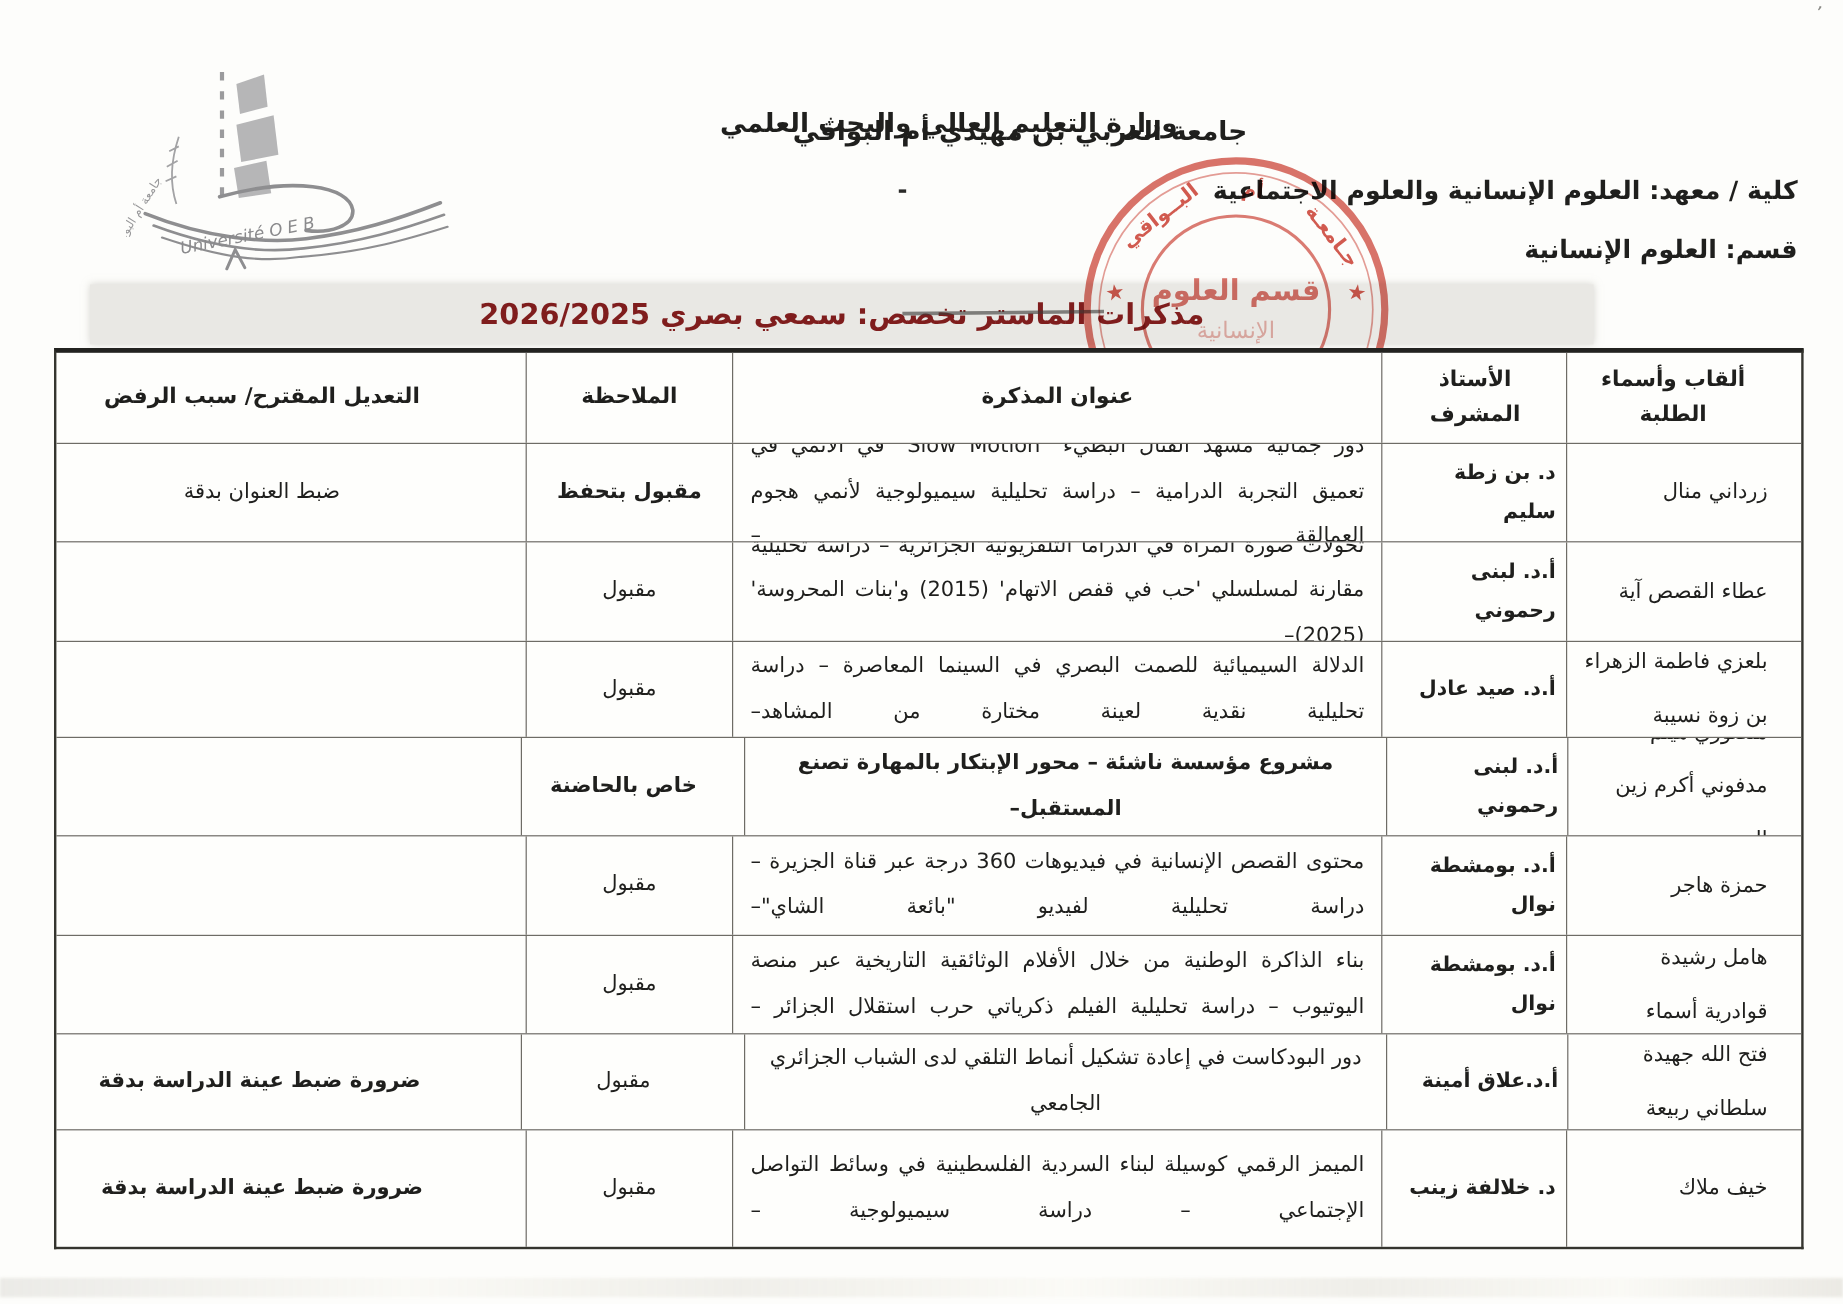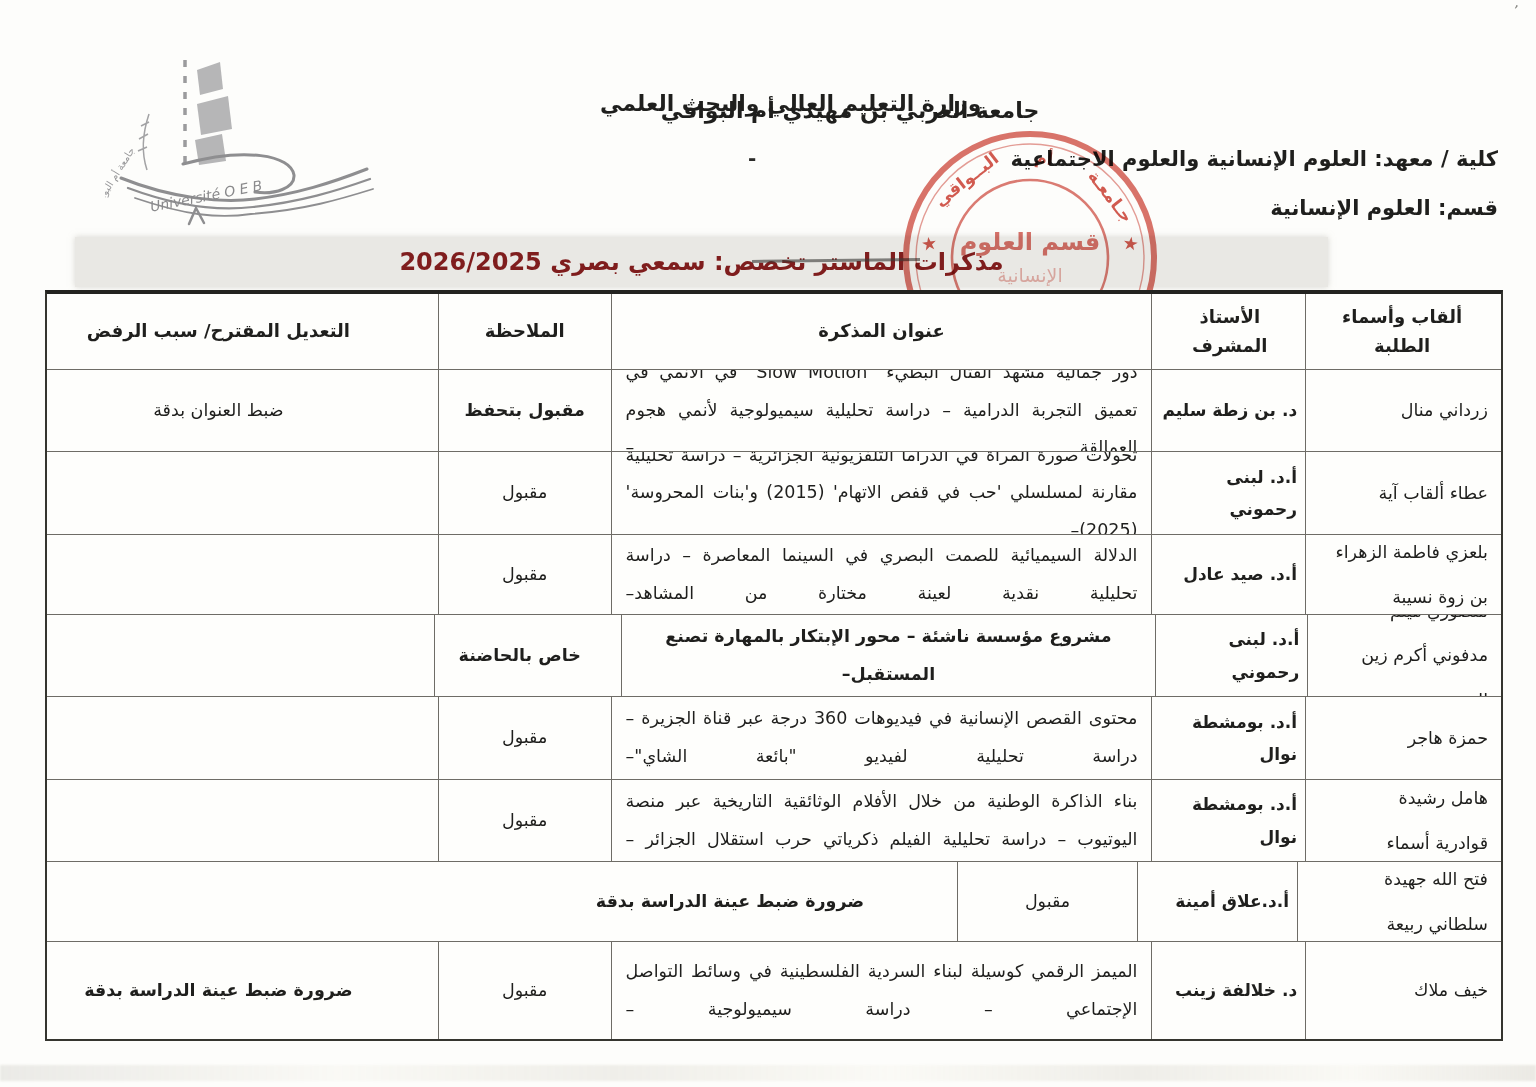--- a/index.html
+++ b/index.html
@@ -50,21 +50,21 @@
   #tbody .t-row:nth-child(5){height:83px}
   #tbody .t-row:nth-child(6){height:82px}
   #tbody .t-row:nth-child(7){height:80px}
   #tbody .t-row:nth-child(8){height:98px}
   .c{
     box-sizing:border-box;border-left:1px solid #6e6c66;
     display:flex;align-items:center;padding:4px 10px;
     font-size:17.5px;line-height:1.9;overflow:hidden;
   }
   .c:last-child{border-left:none;}
-  .c-students{width:204px;justify-content:flex-start;text-align:right;white-space:pre-line;line-height:2.55;padding-right:13px;}
+  .c-students{width:204px;justify-content:flex-start;text-align:right;white-space:pre-line;line-height:2.55;padding-right:28px;}
   .c-supervisor{width:160px;justify-content:flex-start;text-align:right;font-weight:bold;padding-right:8px;font-size:17px;}
   .c-title{width:565px;display:grid;align-content:center;text-align:justify;text-align-last:justify;line-height:2.15;padding:4px 14px;}
   .c-remark{width:180px;justify-content:center;text-align:center;margin-left:48px;}
   .c-amendment{width:358px;justify-content:center;text-align:center;}
   .h{font-weight:bold;justify-content:center;text-align:center;font-size:18px;line-height:1.6;}
   .h.c-title{display:flex;text-align:center;text-align-last:center;}
   .bold{font-weight:bold;}
   .center{text-align:center !important;text-align-last:center !important;margin-left:16px;}
   
   .artifact-bottom{
@@ -150,21 +150,21 @@
     <div id="tbody">
     <div class="t-row">
       <div class="c c-students">زرداني منال</div>
       <div class="c c-supervisor">د. بن زطة سليم</div>
       <div class="c c-title">دور جمالية مشهد القتال البطيء "Slow Motion" في الأنمي في تعميق التجربة الدرامية – دراسة تحليلية سيميولوجية لأنمي هجوم العمالقة –</div>
       <div class="c c-remark bold">مقبول بتحفظ</div>
       <div class="c c-amendment">ضبط العنوان بدقة</div>
     </div>
 
     <div class="t-row">
-      <div class="c c-students">عطاء ألقاب آية</div>
+      <div class="c c-students">عطاء القصص آية</div>
       <div class="c c-supervisor">أ.د. لبنى رحموني</div>
       <div class="c c-title">تحولات صورة المرأة في الدراما التلفزيونية الجزائرية – دراسة تحليلية مقارنة لمسلسلي 'حب في قفص الاتهام' (2015) و'بنات المحروسة' (2025)–</div>
       <div class="c c-remark">مقبول</div>
       <div class="c c-amendment"></div>
     </div>
 
     <div class="t-row">
       <div class="c c-students">بلعزي فاطمة الزهراء
 بن زوة نسيبة</div>
       <div class="c c-supervisor">أ.د. صيد عادل</div>
@@ -196,20 +196,21 @@
       <div class="c c-supervisor">أ.د. بومشطة نوال</div>
       <div class="c c-title">بناء الذاكرة الوطنية من خلال الأفلام الوثائقية التاريخية عبر منصة اليوتيوب – دراسة تحليلية الفيلم ذكرياتي حرب استقلال الجزائر –</div>
       <div class="c c-remark">مقبول</div>
       <div class="c c-amendment"></div>
     </div>
 
     <div class="t-row">
       <div class="c c-students">فتح الله جهيدة
 سلطاني ربيعة</div>
       <div class="c c-supervisor">أ.د.علاق أمينة</div>
+      <div class="c c-title center">دور البودكاست في إعادة تشكيل أنماط التلقي لدى الشباب الجزائري الجامعي</div>
       <div class="c c-remark">مقبول</div>
       <div class="c c-amendment bold">ضرورة ضبط عينة الدراسة بدقة</div>
     </div>
 
     <div class="t-row">
       <div class="c c-students">خيف ملاك</div>
       <div class="c c-supervisor">د. خلالفة زينب</div>
       <div class="c c-title">الميمز الرقمي كوسيلة لبناء السردية الفلسطينية في وسائط التواصل الإجتماعي – دراسة سيميولوجية –</div>
       <div class="c c-remark">مقبول</div>
       <div class="c c-amendment bold">ضرورة ضبط عينة الدراسة بدقة</div>

